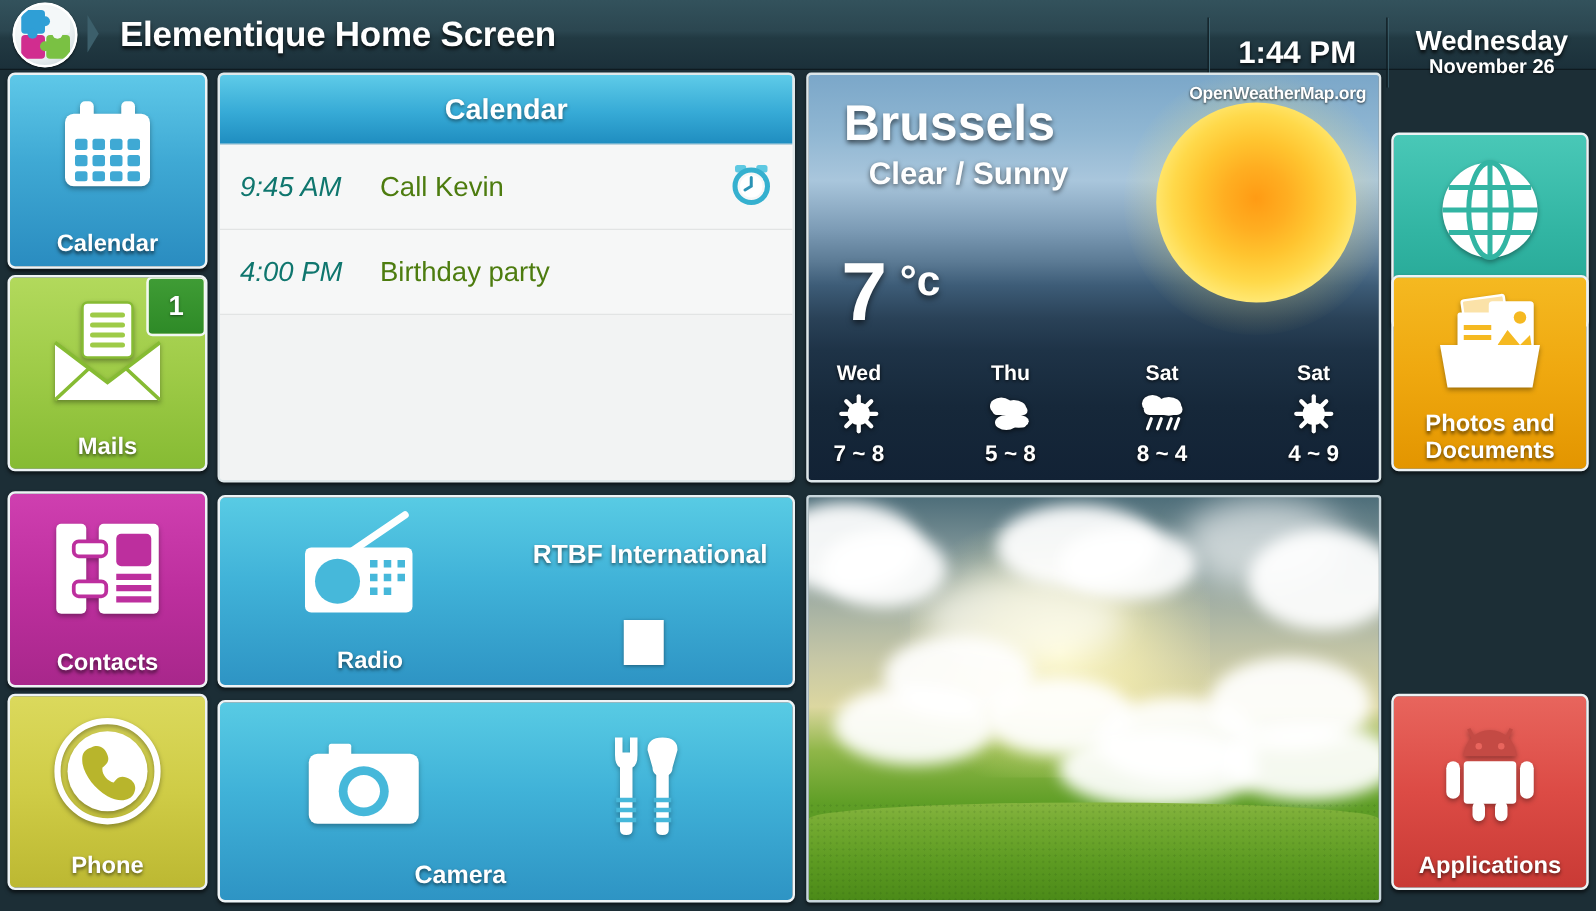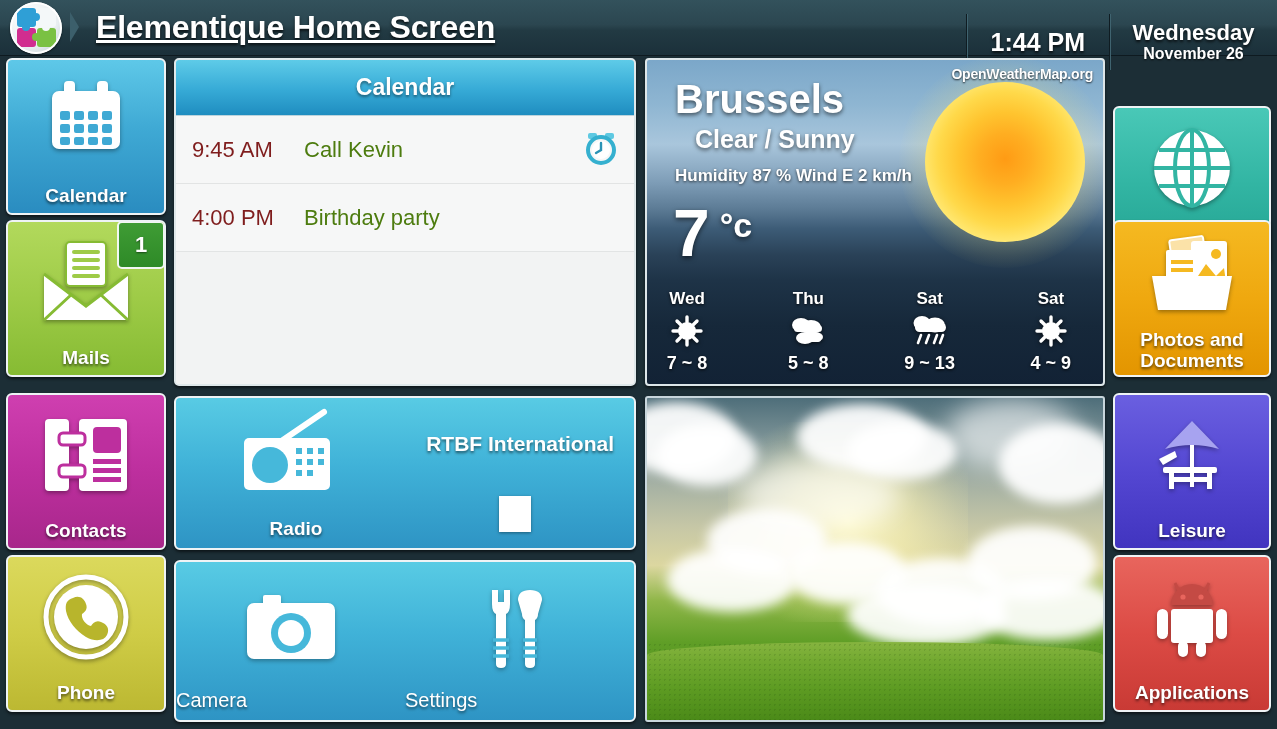--- a/index.html
+++ b/index.html
@@ -34,25 +34,24 @@
   #logo-ring { position: absolute; inset: 0; border-radius: 50%; border: 2px solid #ffffff; }
   #header-sep {
     width: 14px; height: 56px; margin-left: 6px; flex: 0 0 auto;
     position: relative;
   }
   #header-sep:before {
     content: ""; position: absolute; left: 2px; top: 12px;
     border-left: 9px solid #3c5f6b; border-top: 15px solid transparent; border-bottom: 15px solid transparent;
   }
   #app-title {
-    color: #ffffff; font-size: 32px; font-weight: bold;
+    color: #ffffff; font-size: 28px; font-weight: bold;
     margin-left: 14px; letter-spacing: -0.2px;
     text-shadow: 0 2px 3px rgba(0,0,0,.75);
     white-space: nowrap;
-    text-decoration: underline;
   }
   #header-right { margin-left: auto; display: flex; align-items: stretch; height: 56px; margin-top: 29px; }
   #clock-box {
     display: flex; align-items: center; justify-content: center;
     padding: 0 24px; min-width: 140px;
     border-left: 1px solid #0f1c22; box-shadow: inset 1px 0 0 #3f636f;
   }
   #clock {
     color: #ffffff; font-size: 25px; font-weight: bold;
     text-shadow: 0 2px 3px rgba(0,0,0,.75); white-space: nowrap;
@@ -123,21 +122,21 @@
   }
   #cal-header-title {
     color: #ffffff; font-size: 23px; font-weight: bold;
     text-shadow: 0 2px 3px rgba(0,0,0,.45);
   }
   .cal-row {
     height: 68px; display: flex; align-items: center;
     padding: 0 16px; border-bottom: 1px solid #e2e4e4;
     background: #f6f7f7;
   }
-  .cal-time { color: #7f1d1d; font-size: 22px; min-width: 112px; }
+  .cal-time { color: #0f766e; font-size: 22px; min-width: 112px; font-style: italic; }
   .cal-title { color: #4d7c0f; font-size: 22px; flex: 1; }
   .cal-alarm { margin-left: auto; }
   #cal-empty { flex: 1; background: #f2f3f3; }
 
   
   #weather {
     position: absolute; left: 645px; top: 2px; width: 460px; height: 328px;
     border: 2px solid #dde6e9; border-radius: 4px; overflow: hidden;
     box-shadow: 0 2px 3px rgba(0,0,0,.55);
     background: linear-gradient(to bottom,
@@ -236,22 +235,22 @@
     position: absolute; left: 174px; top: 504px; width: 462px; height: 162px;
     border: 2px solid #eef3f5; border-radius: 6px; overflow: hidden;
     background: linear-gradient(to bottom, #58cbe4 0%, #40b2d8 45%, #2e94c4 100%);
     box-shadow: 0 2px 3px rgba(0,0,0,.55);
     display: flex;
   }
   .cs-item { flex: 1; position: relative; }
   .cs-icon { position: absolute; left: 0; right: 0; top: 12px; bottom: 36px;
              display: flex; align-items: center; justify-content: center; }
   .cs-icon svg { filter: drop-shadow(0 2px 2px rgba(0,0,0,.3)); }
-  .cs-label { position: absolute; left: 0; right: 0; bottom: 8px; text-align: left;
-              color: #ffffff; font-size: 20px; font-weight: normal;
+  .cs-label { position: absolute; left: 0; right: 0; bottom: 8px; text-align: right;
+              color: #ffffff; font-size: 20px; font-weight: bold;
               text-shadow: 0 2px 3px rgba(0,0,0,.55); }
 
   
   #photo {
     position: absolute; left: 645px; top: 340px; width: 460px; height: 326px;
     border: 2px solid #c8d6dc; border-radius: 3px; overflow: hidden;
     box-shadow: 0 2px 3px rgba(0,0,0,.55);
     background: linear-gradient(to bottom, #4e6e7a 0%, #8fa2a2 18%, #c6c7a6 40%, #dcd7a0 52%, #8fb648 63%, #5f9e26 76%, #4d8c1e 100%);
   }
   .cloud { position: absolute; border-radius: 50%; background: rgba(255,255,255,.92); filter: blur(6px); }
@@ -411,34 +410,20 @@
         </g>
         <path d="M6 42 L86 42 L80 76 L12 76 Z" fill="#fff"></path>
       </svg>
     </div>
     <div class="tile-label two-line">
       <div>Photos and</div>
       <div>Documents</div>
     </div>
   </div>
 
-  <div class="tile t-leisure" style="left:1113px;top:337px;width:158px;height:157px;">
-    <div class="tile-icon">
-      <svg width="90" height="80" viewBox="0 0 90 80">
-        <path d="M18 34 L45 6 L72 34 Q45 26 18 34 Z" fill="#a7a3f0"></path>
-        <rect x="43" y="30" width="4" height="42" fill="#fff"></rect>
-        <path d="M12 44 L28 36 L30 42 L16 50 Z" fill="#fff"></path>
-        <rect x="16" y="52" width="54" height="6" rx="2" fill="#fff"></rect>
-        <rect x="22" y="56" width="5" height="18" fill="#fff"></rect>
-        <rect x="60" y="56" width="5" height="18" fill="#fff"></rect>
-        <rect x="26" y="62" width="38" height="5" fill="#fff"></rect>
-      </svg>
-    </div>
-    <div class="tile-label">Leisure</div>
-  </div>
 
   <div class="tile t-apps" style="left:1113px;top:499px;width:158px;height:157px;">
     <div class="tile-icon">
       <svg width="86" height="84" viewBox="0 0 86 84">
         <path d="M22 30 A21 21 0 0 1 64 30 Z" fill="#c44a44"></path>
         <line x1="26" y1="8" x2="32" y2="20" stroke="#c44a44" stroke-width="3"></line>
         <line x1="60" y1="8" x2="54" y2="20" stroke="#c44a44" stroke-width="3"></line>
         <circle cx="34" cy="22" r="2.6" fill="#e8655d"></circle>
         <circle cx="52" cy="22" r="2.6" fill="#e8655d"></circle>
         <rect x="22" y="34" width="42" height="34" rx="3" fill="#fff"></rect>
@@ -477,21 +462,20 @@
 
     <div id="cal-empty" style="height:134px;"></div>
   </div>
 
   <div id="weather">
     <div id="w-sun-glow"></div>
     <div id="w-sun"></div>
     <div id="w-source">OpenWeatherMap.org</div>
     <div id="w-city">Brussels</div>
     <div id="w-cond">Clear / Sunny</div>
-    <div id="w-hw">Humidity 87 % Wind E 2 km/h</div>
     <div id="w-temp">
       <span id="w-temp-val">7</span>
       <span id="w-temp-unit">°c</span>
     </div>
 
     <div id="w-forecast">
       <div class="w-day">
         <div class="w-day-name">Wed</div>
         <div class="w-day-icon">
           <svg width="34" height="34" viewBox="0 0 34 34">
@@ -534,21 +518,21 @@
             <ellipse cx="26" cy="12" rx="10" ry="7.5" fill="#fff"></ellipse>
             <rect x="6" y="10" width="31" height="9" rx="4.5" fill="#fff"></rect>
             <g stroke="#fff" stroke-width="2.6" stroke-linecap="round">
               <line x1="12" y1="22" x2="9" y2="30"></line>
               <line x1="20" y1="22" x2="17" y2="30"></line>
               <line x1="28" y1="22" x2="25" y2="30"></line>
               <line x1="34" y1="22" x2="31" y2="30"></line>
             </g>
           </svg>
         </div>
-        <div class="w-day-range">9 ~ 13</div>
+        <div class="w-day-range">8 ~ 4</div>
       </div>
 
       <div class="w-day">
         <div class="w-day-name">Sat</div>
         <div class="w-day-icon">
           <svg width="34" height="34" viewBox="0 0 34 34">
             <circle cx="17" cy="17" r="9" fill="#fff"></circle>
             <g stroke="#fff" stroke-width="3.4" stroke-linecap="round">
               <line x1="17" y1="3" x2="17" y2="8"></line>
                 <line x1="17" y1="26" x2="17" y2="31"></line>
@@ -612,21 +596,20 @@
               <line x1="13" y1="68" x2="29" y2="68"></line>
           </g>
           <path d="M50 2 Q62 2 62 12 L58 26 Q58 30 55 32 L55 76 Q55 80 50 80 Q45 80 45 76 L45 32 Q42 30 42 26 L38 12 Q38 2 50 2 Z" fill="#fff"></path>
           <g stroke="#46b8da" stroke-width="3.5">
             <line x1="43" y1="52" x2="57" y2="52"></line>
               <line x1="43" y1="60" x2="57" y2="60"></line>
               <line x1="43" y1="68" x2="57" y2="68"></line>
           </g>
         </svg>
       </div>
-      <div class="cs-label">Settings</div>
     </div>
   </div>
 
   <div id="photo">
     <div id="sun-burst"></div>
     <div class="cloud" style="left:-30px;top:4px;width:120px;height:72px;"></div>
     <div class="cloud" style="left:10px;top:26px;width:100px;height:62px;"></div>
     <div class="cloud" style="left:150px;top:6px;width:130px;height:66px;"></div>
     <div class="cloud" style="left:200px;top:24px;width:110px;height:58px;"></div>
     <div class="cloud soft" style="left:300px;top:0px;width:130px;height:70px;"></div>

